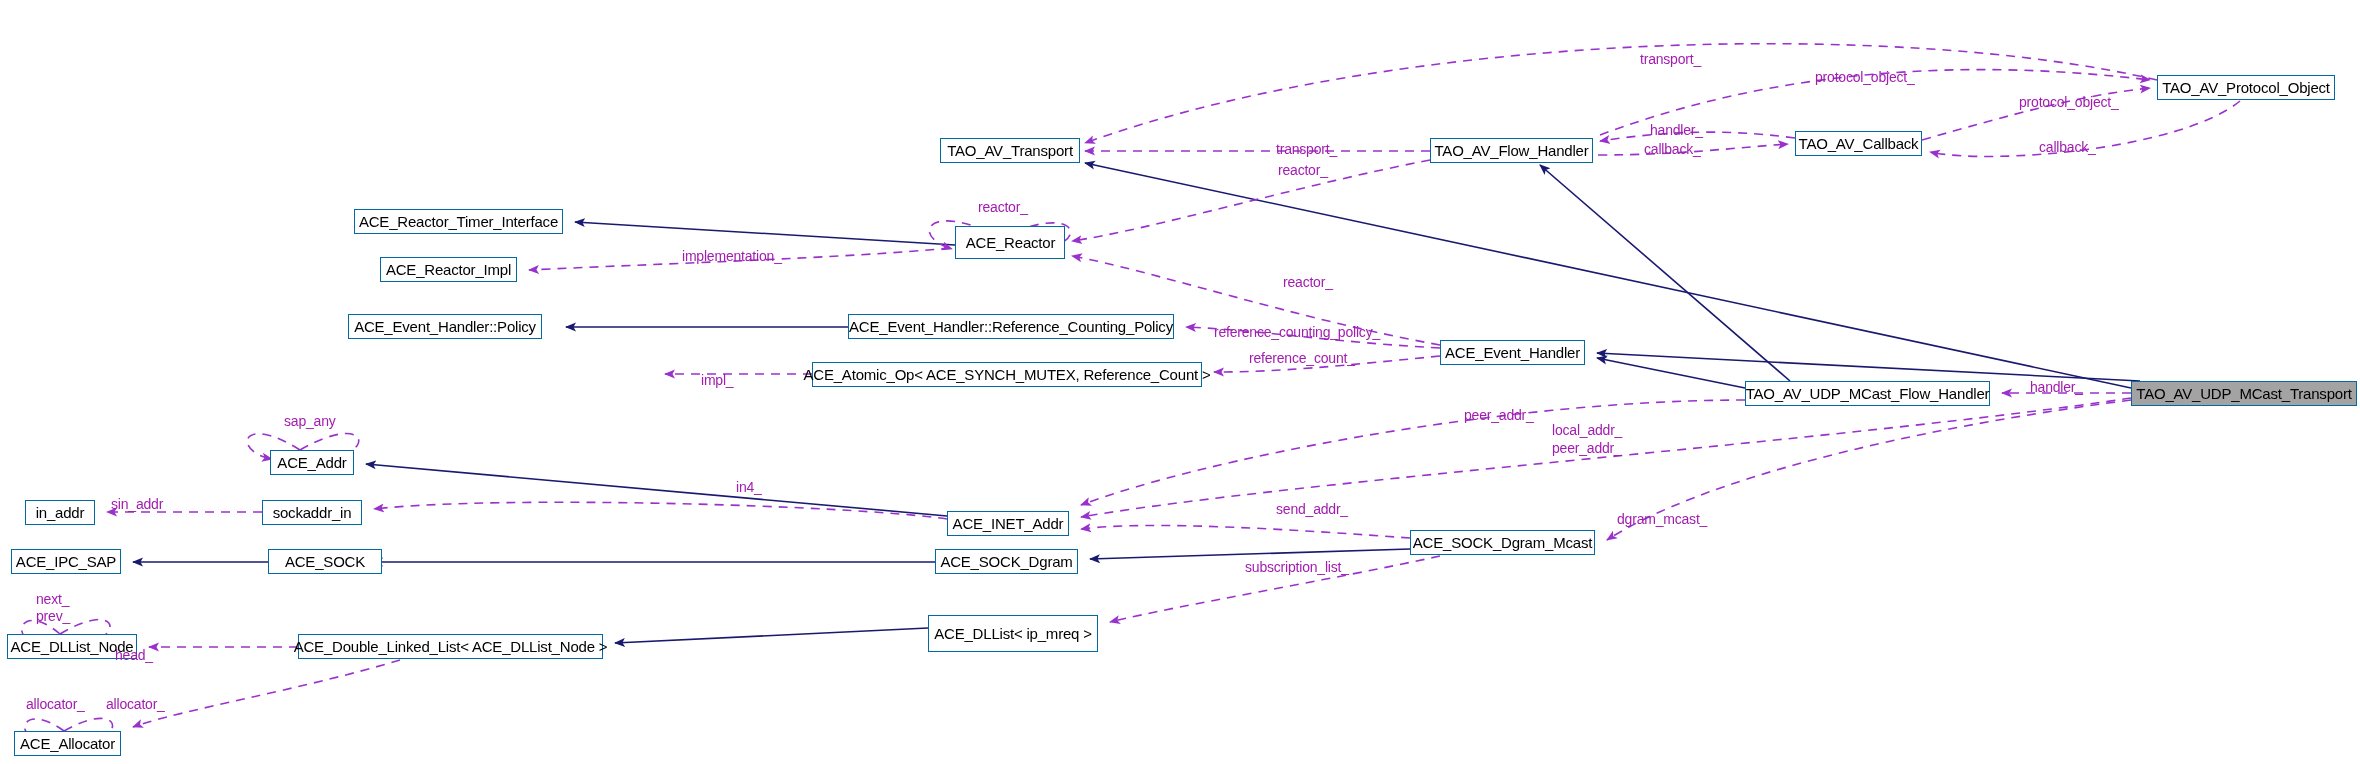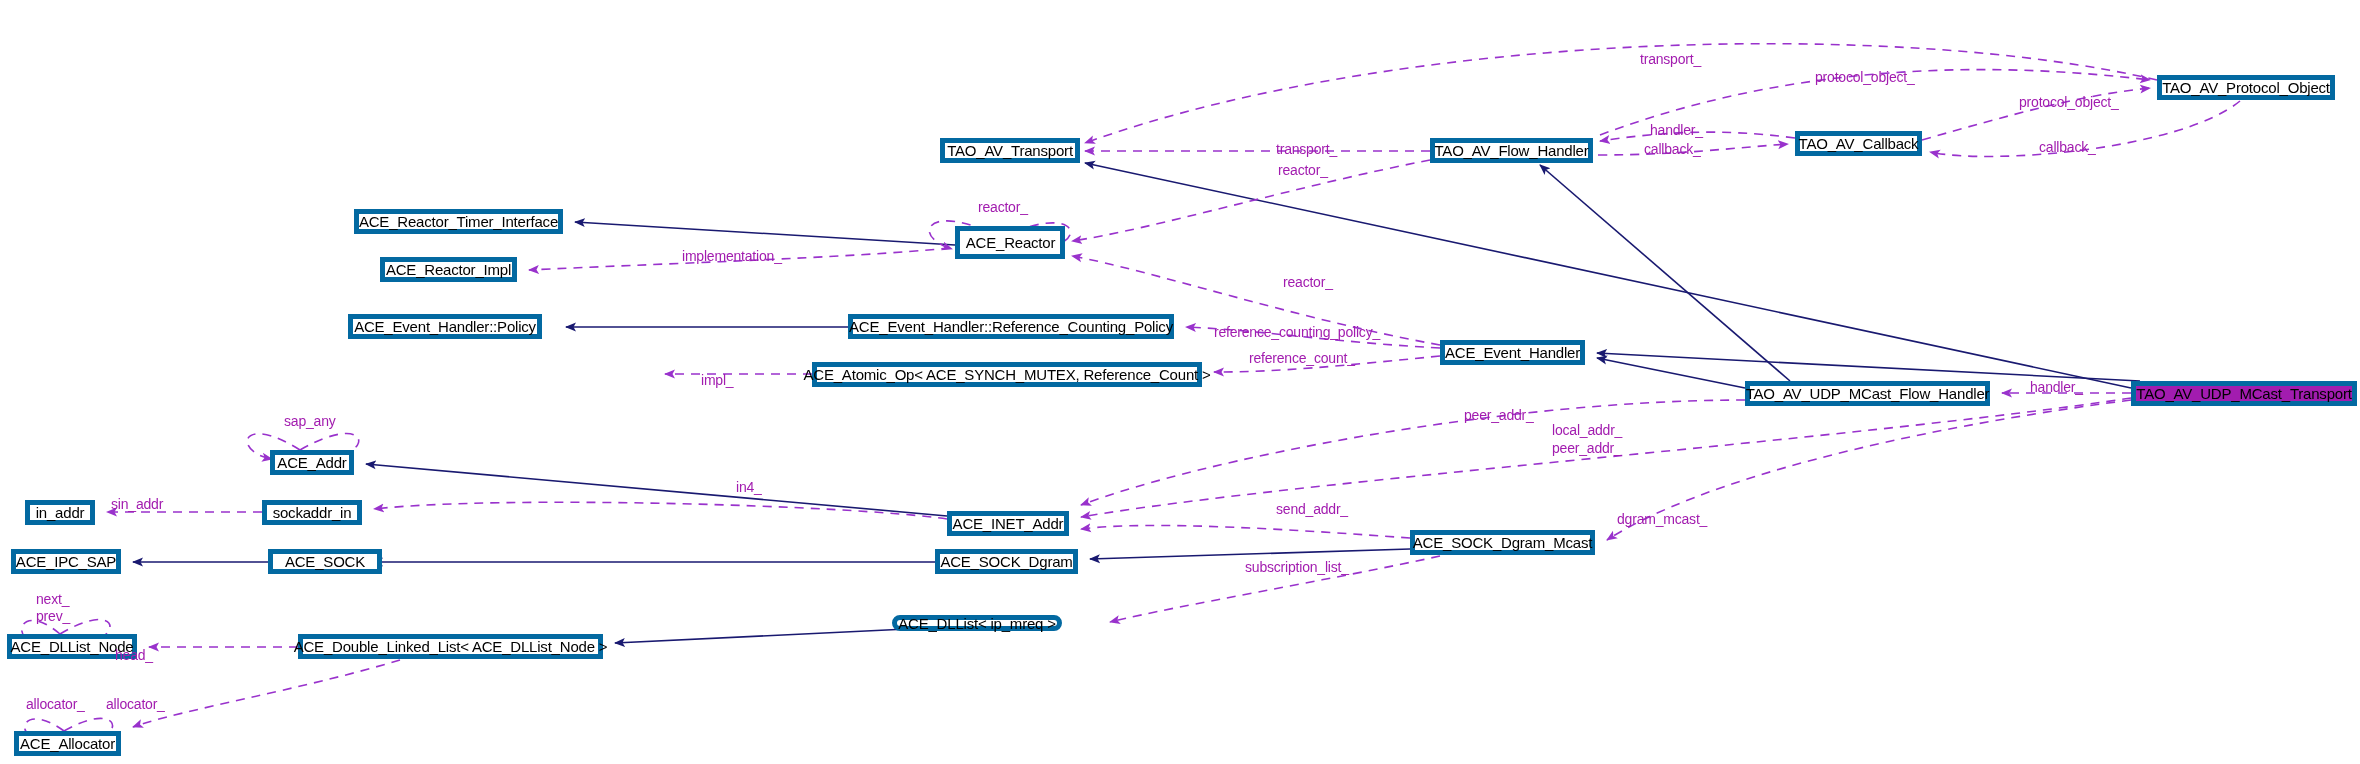--- a/index.html
+++ b/index.html
@@ -17,34 +17,34 @@
   }
   #edges {
     position: absolute;
     left: 0; top: 0;
     width: 2360px;
     height: 764px;
   }
   .node {
     position: absolute;
     box-sizing: border-box;
-    border: 5px solid #0369a1;
+    border: 1px solid #0369a1;
     background: #ffffff;
     color: #000000;
     font-size: 15px;
     line-height: 1;
     display: flex;
     align-items: center;
     justify-content: center;
     white-space: nowrap;
     padding: 0 7px;
     letter-spacing: -0.2px;
   }
   .node.highlight {
-    background: #a21caf;
+    background: #a3a3a3;
   }
   .elabel {
     position: absolute;
     font-size: 14px;
     color: #a21caf;
     white-space: nowrap;
     letter-spacing: -0.2px;
     line-height: 1;
   }
 </style>
@@ -188,21 +188,21 @@
   <div class="node" style="left:262px;top:500px;width:100px;height:25px;">sockaddr_in</div>
 
   <div class="node" style="left:11px;top:549px;width:110px;height:25px;">ACE_IPC_SAP</div>
 
   <div class="node" style="left:268px;top:549px;width:114px;height:25px;">ACE_SOCK</div>
 
   <div class="node" style="left:935px;top:549px;width:143px;height:25px;">ACE_SOCK_Dgram</div>
 
   <div class="node" style="left:1410px;top:530px;width:185px;height:25px;">ACE_SOCK_Dgram_Mcast</div>
 
-  <div class="node" style="left:892px;top:615px;width:170px;height:16px;border-radius:11px;">ACE_DLList&lt; ip_mreq &gt;</div>
+  <div class="node" style="left:928px;top:615px;width:170px;height:37px;">ACE_DLList&lt; ip_mreq &gt;</div>
 
   <div class="node" style="left:7px;top:634px;width:130px;height:25px;">ACE_DLList_Node</div>
 
   <div class="node" style="left:298px;top:634px;width:305px;height:25px;">ACE_Double_Linked_List&lt; ACE_DLList_Node &gt;</div>
 
   <div class="node" style="left:14px;top:731px;width:107px;height:25px;">ACE_Allocator</div>
 
   <div class="elabel" style="left:1640px;top:52px;">transport_</div>
   <div class="elabel" style="left:1815px;top:70px;">protocol_object_</div>
   <div class="elabel" style="left:2019px;top:95px;">protocol_object_</div>

